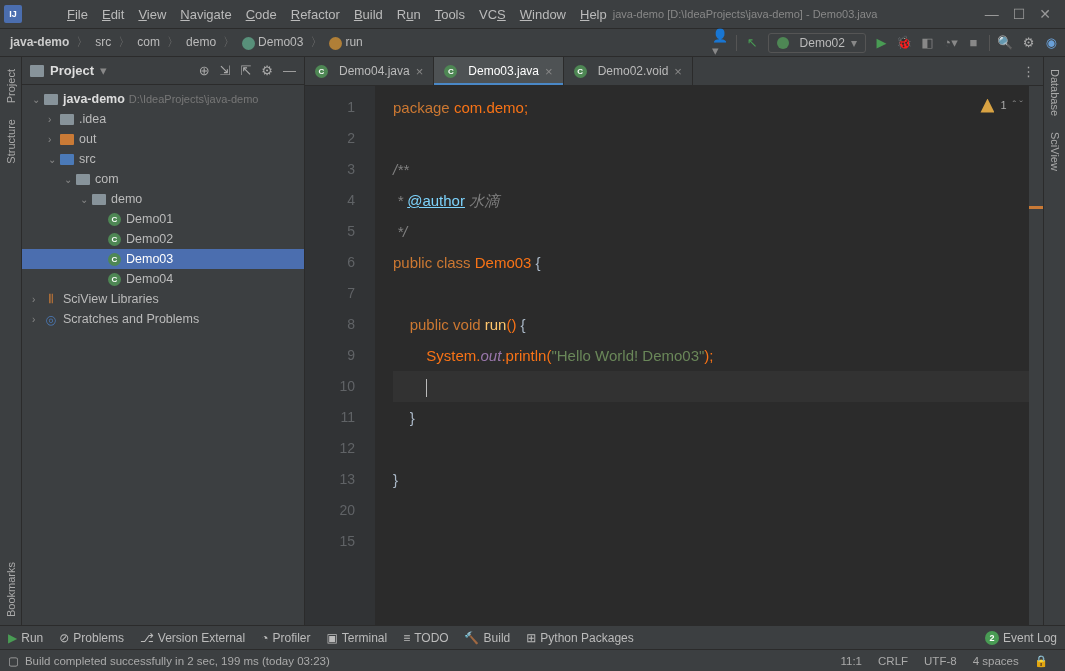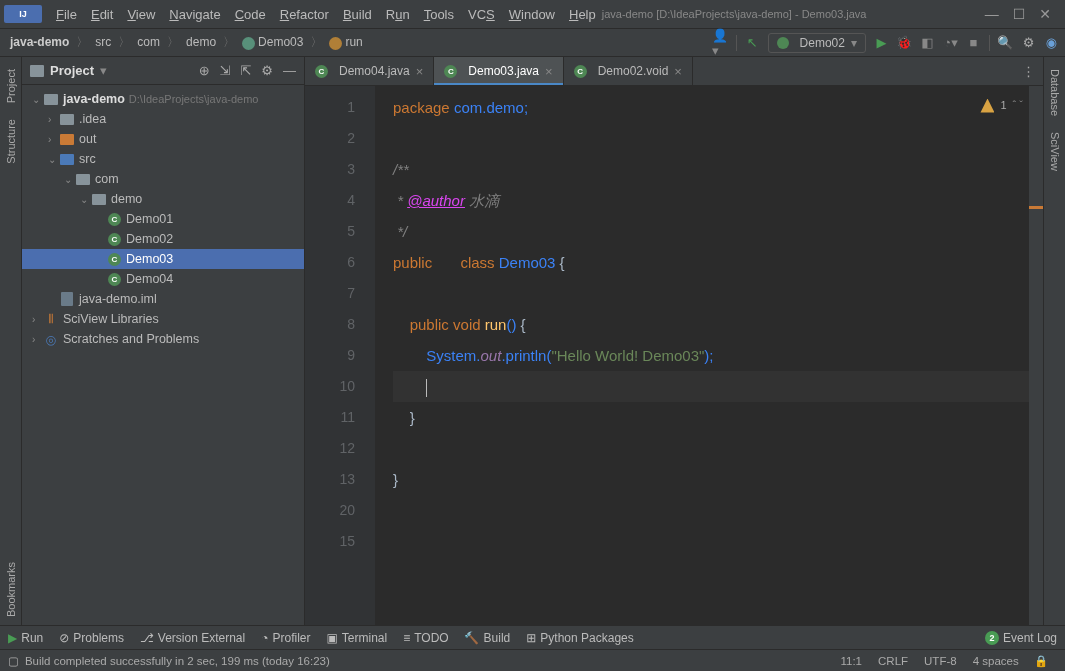--- a/index.html
+++ b/index.html
@@ -1,19 +1,19 @@
 <!DOCTYPE html>
 <html><head>
 <meta charset="utf-8">
 <style>
 * { margin:0; padding:0; box-sizing:border-box; font-family:"Segoe UI",Arial,sans-serif; }
 body { background:#3c3f41; color:#bbb; font-size:13px; width:1065px; height:671px; overflow:hidden; display:flex; flex-direction:column; }
 .titlebar { height:28px; background:#3c3f41; display:flex; align-items:center; padding:0 4px; }
-.app-icon { width:38px; height:18px; background:#4b6eaf; border-radius:2px; display:flex; align-items:center; justify-content:center; font-size:9px; font-weight:bold; color:#fff; margin-right:8px; }
-.menubar { display:flex; gap:2px; flex:0 0 auto; }
+.app-icon { width:18px; height:18px; background:#4b6eaf; border-radius:2px; display:flex; align-items:center; justify-content:center; font-size:9px; font-weight:bold; color:#fff; margin-right:8px; }
+.menubar { display:flex; gap:2px; flex:0 0 auto;margin-left:31px; }
 .menubar span { padding:2px 6px; cursor:default; }
 .menubar span u { text-decoration:underline; }
 .title-text { flex:1; text-align:left; color:#888; font-size:11px; }
 .win-controls { display:flex; gap:14px; padding-right:10px; color:#999; }
 .win-controls span { cursor:default; font-size:14px; }
 .navbar { height:29px; background:#3c3f41; border-top:1px solid #2b2b2b; border-bottom:1px solid #2b2b2b; display:flex; align-items:center; padding:0 6px; }
 .breadcrumb { display:flex; align-items:center; gap:3px; font-size:12px; }
 .breadcrumb .crumb { padding:2px 4px; }
 .breadcrumb .sep { color:#777; }
 .crumb-icon { display:inline-block; width:13px; height:13px; border-radius:50%; vertical-align:middle; margin-right:3px; }
@@ -53,27 +53,27 @@
 .tab.active::after { content:""; position:absolute; bottom:0; left:0; right:0; height:2px; background:#4a88c7; }
 .tab .close { color:#888; font-size:13px; }
 .tabs-right { margin-left:auto; padding:0 8px; display:flex; align-items:center; color:#aaa; }
 .code-wrap { flex:1; display:flex; position:relative; min-height:0; }
 .gutter { width:70px; background:#313335; color:#606366; font-family:"JetBrains Mono","Consolas",monospace; font-size:14px; text-align:right; padding-top:6px; }
 .gutter div { height:31px; padding-right:20px; line-height:31px; }
 .code { flex:1; padding:6px 0 0 18px; font-family:"JetBrains Mono","Consolas",monospace; font-size:15px; line-height:31px; position:relative; }
 .code .line { height:31px; white-space:pre; }
 .line.current { background:#323232; }
 .kw { color:#cc7832; }
-.kw-class { color:#cc7832;margin-left:24px; }
+.kw-class { color:#cc7832; }
 .comment { color:#808080; font-style:italic; }
-.ctag { color:#d946ef; font-style:italic; text-decoration:underline; }
+.ctag { color:#7dd3fc; text-decoration:underline; }
 .str { color:#6a8759; }
 .method { color:#ffc66d; }
 .staticf { color:#9876aa; font-style:italic; }
-.plain { color:#3b82f6; }
+.plain { color:#f97316; }
 .brace { color:#a9b7c6; }
 .editor-info { position:absolute; right:6px; top:4px; display:flex; align-items:center; gap:6px; font-size:11px; color:#aaa; }
 .warn-ic { width:14px; height:14px; background:#d9a343; clip-path:polygon(50% 0,100% 100%,0 100%); }
 .overview-bar { width:14px; background:#3c3f41; position:relative; }
 .ov-mark { position:absolute; right:0; width:100%; height:3px; }
 .bottom-tools { height:24px; background:#3c3f41; border-top:1px solid #2b2b2b; display:flex; align-items:center; padding:0 8px; gap:16px; font-size:12px; }
 .bottom-tools .tb { display:flex; align-items:center; gap:4px; cursor:default; }
 .bottom-tools .spacer { flex:1; }
 .evlog { display:flex; align-items:center; gap:4px; }
 .evlog .dot { width:14px; height:14px; background:#499c54; border-radius:50%; color:#fff; font-size:9px; display:flex; align-items:center; justify-content:center; font-weight:bold; }
@@ -228,27 +228,20 @@
         </div>
       <div class="tree-row selected">
           <span class="indent" style="width:80px"></span>
           <span class="t-ic t-class">C</span>
           <span>Demo03</span>
         </div>
       <div class="tree-row">
           <span class="indent" style="width:80px"></span>
           <span class="t-ic t-class">C</span>
           <span>Demo04</span>
-        </div>
-      <div class="tree-row">
-          <span class="indent" style="width:32px"></span>
-          <span class="t-ic">
-            <span class="t-file"></span>
-          </span>
-          <span>java-demo.iml</span>
         </div>
       <div class="tree-row">
           <span class="indent" style="width:4px"></span>
           <span class="chev">›</span>
           <span class="t-ic" style="color:#c97a36">⫴</span>
           <span>SciView Libraries</span>
         </div>
       <div class="tree-row">
           <span class="indent" style="width:4px"></span>
           <span class="chev">›</span>
@@ -365,20 +358,20 @@
     </div>
   <div class="spacer"></div>
   <div class="evlog">
       <span class="dot">2</span>
       <span>Event Log</span>
     </div>
 </div>
 
 <div class="statusbar">
   <span style="margin-right:6px">▢</span>
-  <span>Build completed successfully in 2 sec, 199 ms (today 16:23)</span>
+  <span>Build completed successfully in 2 sec, 199 ms (today 03:23)</span>
   <div class="spacer"></div>
   <span class="cell">11:1</span>
   <span class="cell">CRLF</span>
   <span class="cell">UTF-8</span>
   <span class="cell">4 spaces</span>
   <span class="cell">🔒</span>
 </div>
 
 </body></html>

